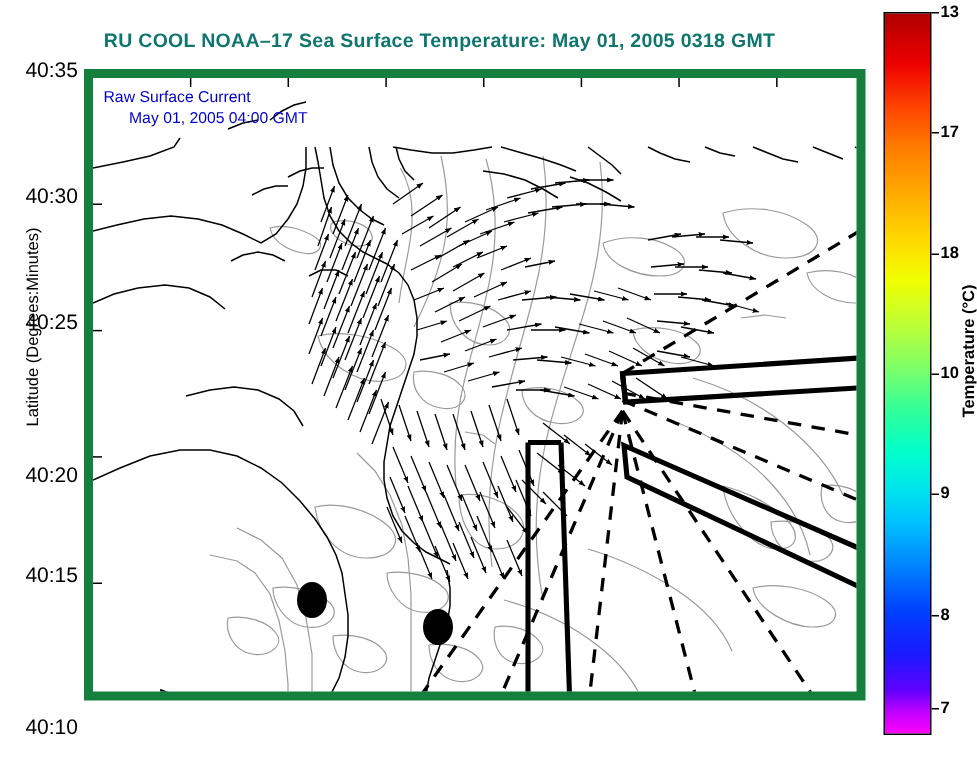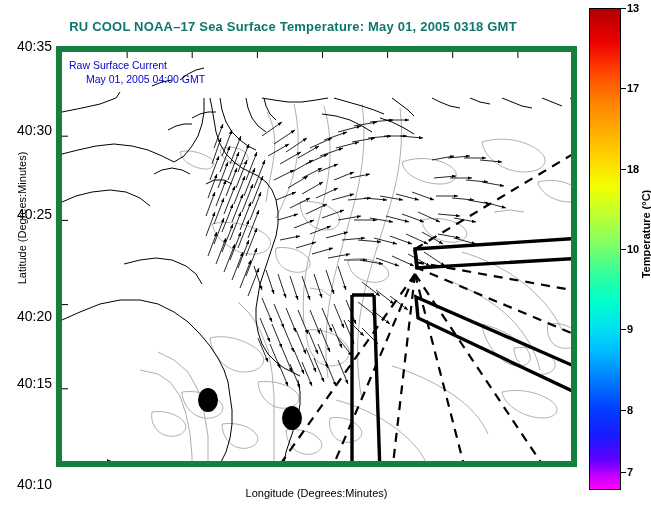--- a/index.html
+++ b/index.html
@@ -106,21 +106,20 @@
   <div class="ytickwrap">
     <div class="ytick" style="top:0px">40:35</div>
     <div class="ytick" style="top:84.2px">40:30</div>
     <div class="ytick" style="top:168.4px">40:25</div>
     <div class="ytick" style="top:270px">40:20</div>
     <div class="ytick" style="top:336.8px">40:15</div>
     <div class="ytick" style="top:438px">40:10</div>
   </div>
 
 
-  <div class="xlabel">Longitude (Degrees:Minutes)</div>
   <div class="ylabel">Latitude (Degrees:Minutes)</div>
 
   <div class="axes">
     <svg width="521" height="421" viewBox="0 0 521 421">
 
       <defs>
         <marker id="ah" markerWidth="7" markerHeight="7" refX="6" refY="2.4" orient="auto" markerUnits="strokeWidth">
           <path d="M0,0 L6,2.4 L0,4.8 z" fill="#000"></path>
         </marker>
         <marker id="ahs" markerWidth="6" markerHeight="6" refX="5" refY="2" orient="auto" markerUnits="strokeWidth">

